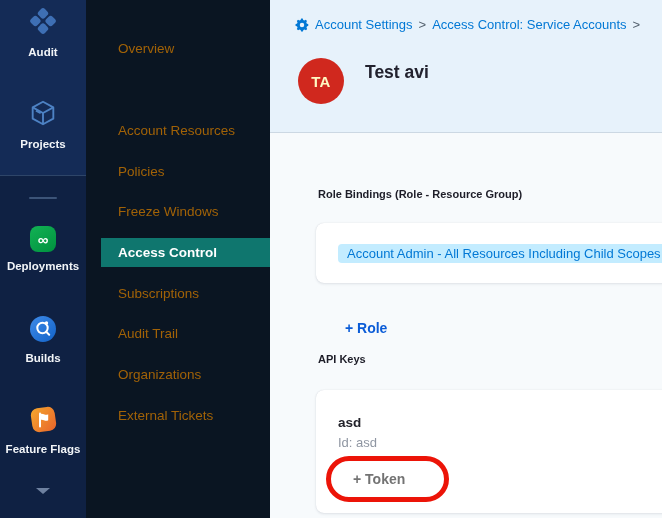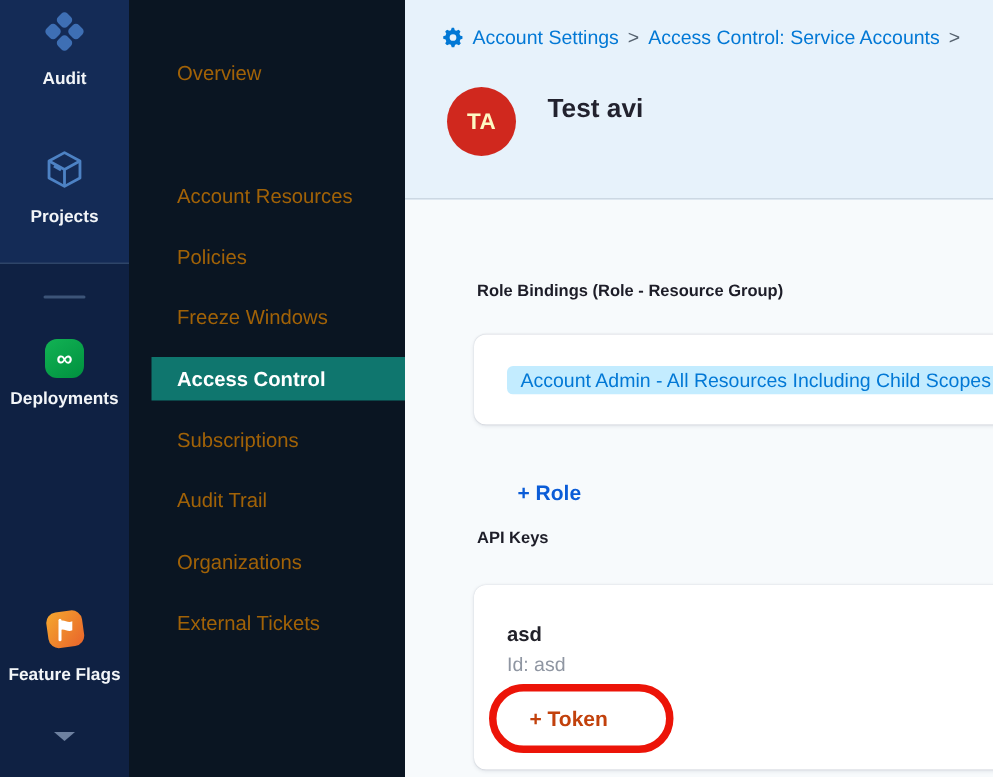--- a/index.html
+++ b/index.html
@@ -60,21 +60,21 @@
            padding:0 9px; border-radius:4px; white-space:nowrap; cursor:pointer; }
 
   .add-link { position:absolute; color:#0b5cd7; font-weight:700; font-size:14px; cursor:pointer;
               white-space:nowrap; }
   .add-role { left:63px; top:320px;margin-left:12px; }
 
   .ak-card { top:390px; height:123px; }
   .key-name { position:absolute; left:22px; top:25px; font-size:13.5px; font-weight:700; color:#22222a; }
   .key-id   { position:absolute; left:22px; top:45px; font-size:13px; color:#8f96a2; }
   .token-btn { position:absolute; left:37px; top:81px; font-size:14px; font-weight:700;
-               color:#c2410c; cursor:pointer; }
+               color:#737373; cursor:pointer; }
   .annotation { position:absolute; left:10px; top:66px; width:123px; height:46px;
                 border:5px solid #ec1408; border-radius:24px; pointer-events:none; }
 </style>
 </head>
 <body>
 
 <nav class="rail">
   <div class="rail-top-bg"></div>
 
   <div class="rail-item ri-home">
@@ -102,20 +102,37 @@
     <span>Projects</span>
   </div>
 
   <div class="rail-divider"></div>
 
   <div class="rail-item ri-deploy">
     <span class="sq-icon deploy-bg">∞</span>
     <span>Deployments</span>
   </div>
 
+  <div class="rail-item ri-builds">
+    <span>
+      <svg width="26" height="26" viewBox="0 0 26 26">
+        <defs>
+          <linearGradient id="bgrad" x1="0" y1="0" x2="1" y2="1">
+            <stop offset="0" stop-color="#3f8be8"></stop>
+              <stop offset="1" stop-color="#1263c9"></stop>
+          </linearGradient>
+        </defs>
+        <circle cx="13" cy="13" r="13" fill="url(#bgrad)"></circle>
+        <circle cx="12.5" cy="12" r="5.2" fill="none" stroke="#fff" stroke-width="2"></circle>
+        <line x1="16.2" y1="15.7" x2="19.2" y2="18.7" stroke="#fff" stroke-width="2" stroke-linecap="round"></line>
+        <circle cx="16.5" cy="7" r="1.7" fill="#fff"></circle>
+      </svg>
+    </span>
+    <span>Builds</span>
+  </div>
 
   <div class="rail-item ri-flags">
     <span>
       <svg width="27" height="27" viewBox="0 0 27 27">
         <defs>
           <linearGradient id="fgrad" x1="0" y1="0" x2="1" y2="1">
             <stop offset="0" stop-color="#f5a82e"></stop>
               <stop offset="1" stop-color="#e8632b"></stop>
           </linearGradient>
         </defs>

